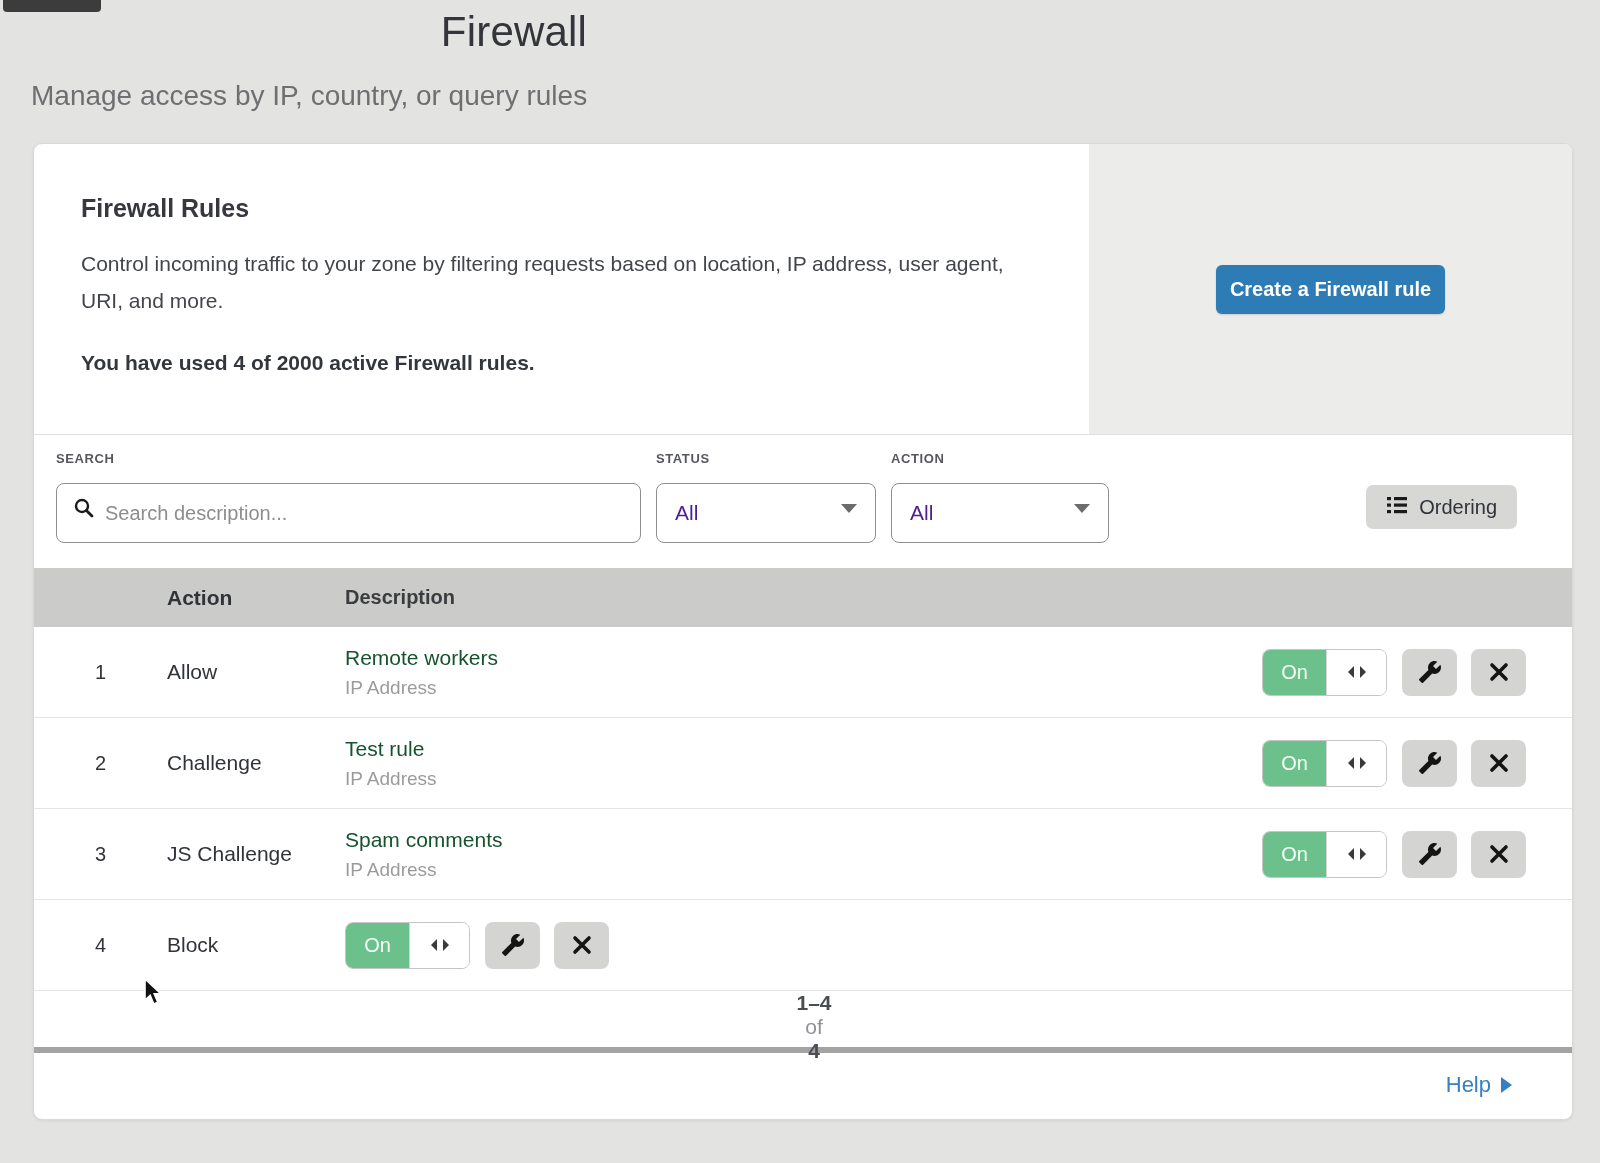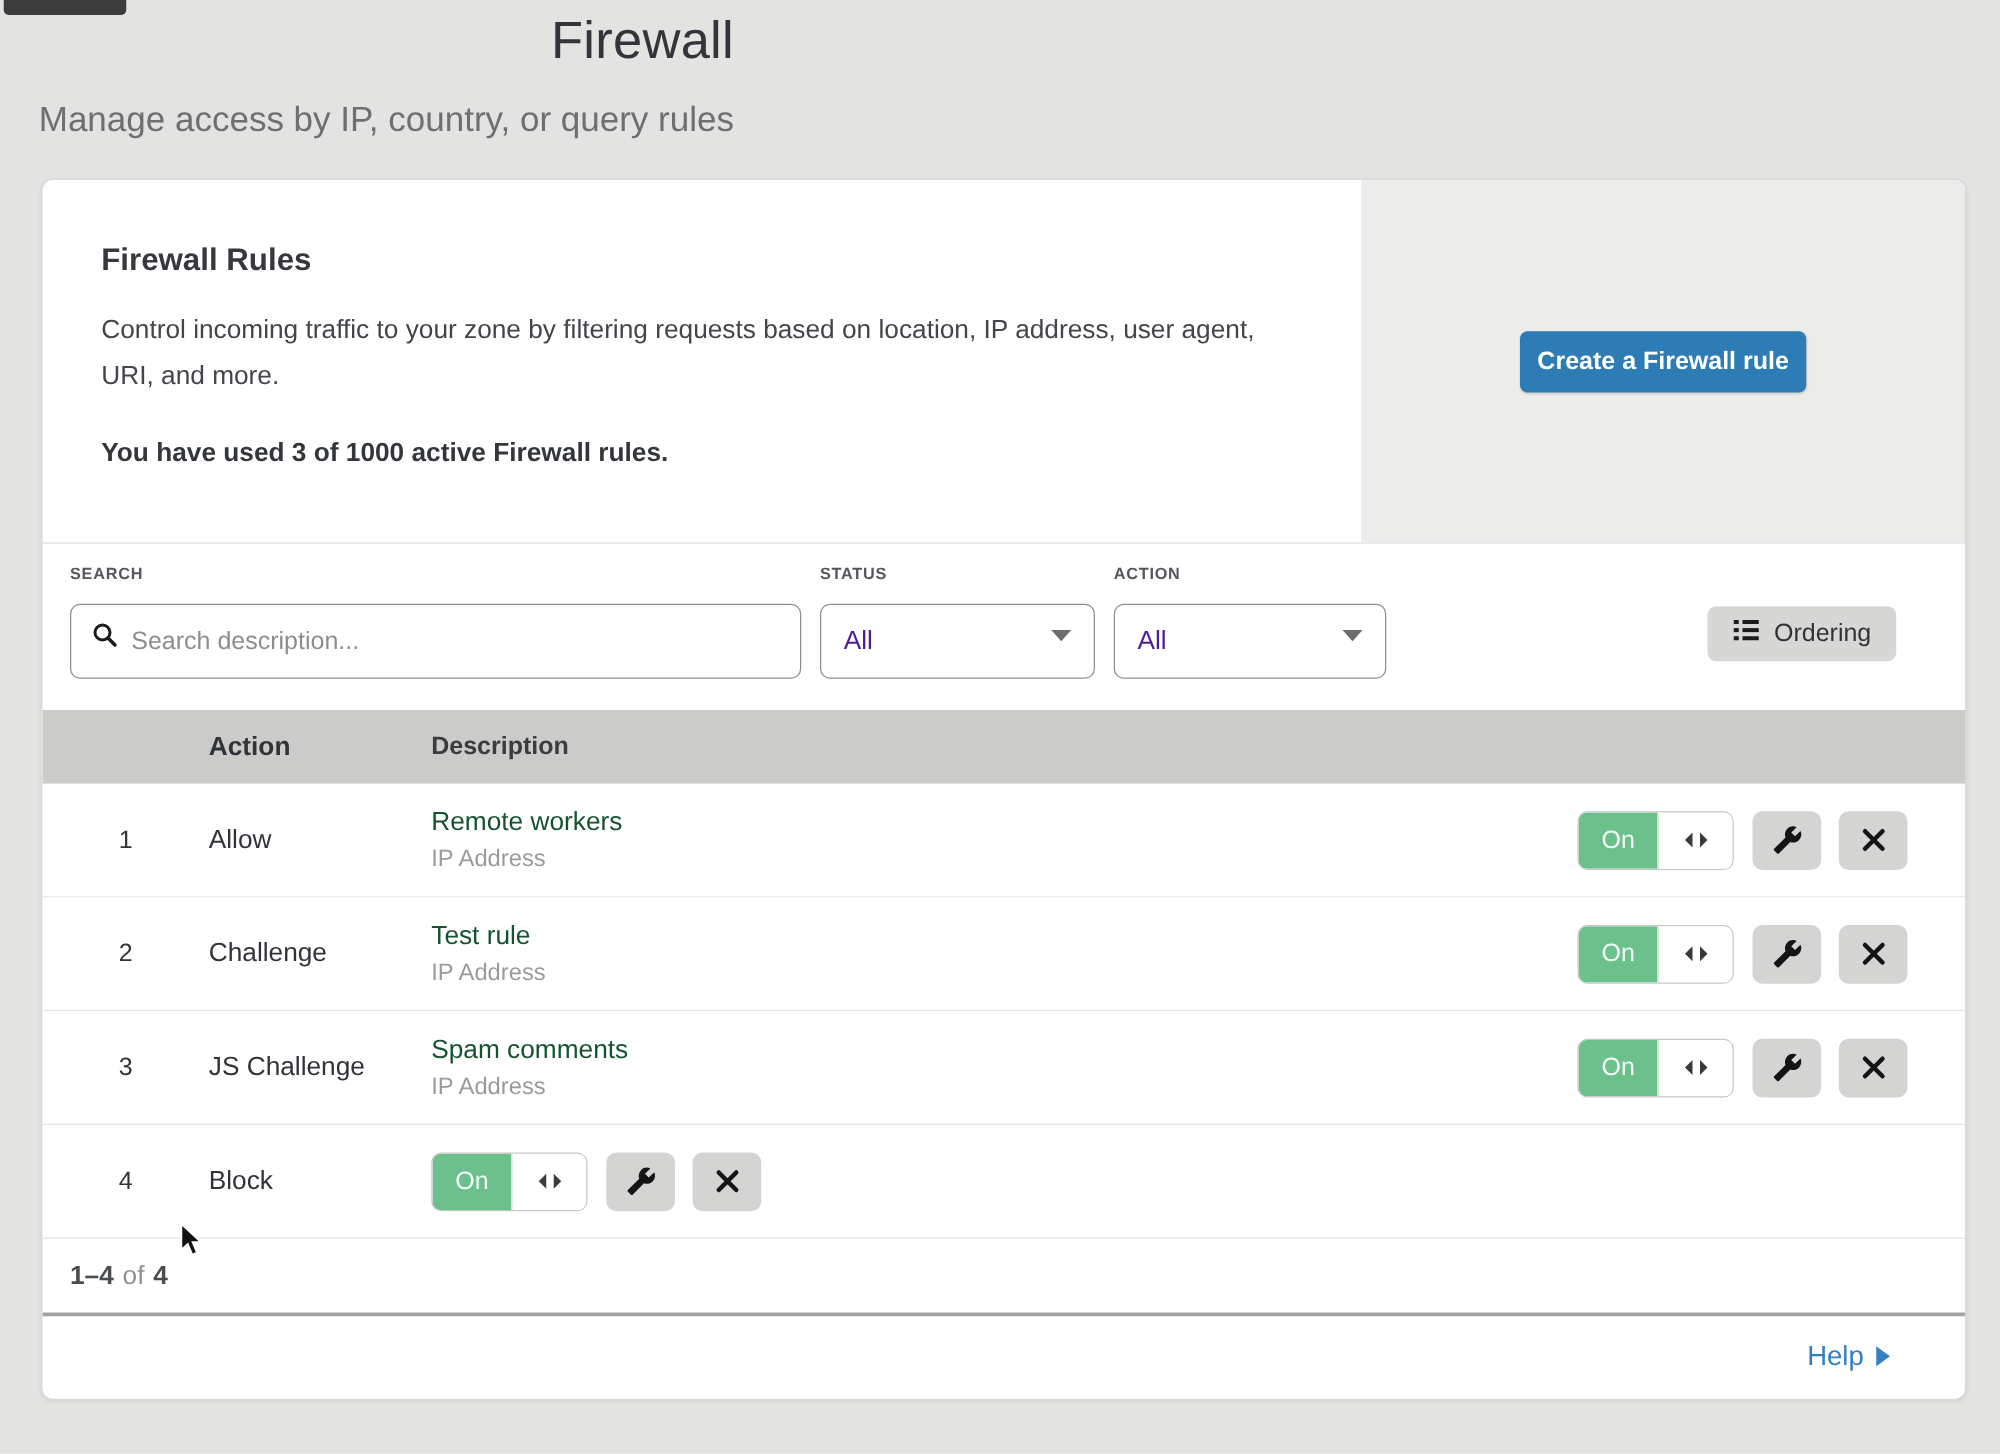--- a/index.html
+++ b/index.html
@@ -73,21 +73,21 @@
   .controls { display:flex; align-items:center; margin-right:46px; }
   .toggle { display:flex; height:47px; border-radius:8px; overflow:hidden; border:1px solid #c6c6c5; cursor:pointer; }
   .toggle-on { width:63px; background:#6cc08c; color:#f4fff8; font-size:20px; display:flex; align-items:center; justify-content:center; }
   .toggle-handle { width:60px; background:#fff; display:flex; align-items:center; justify-content:center; border-left:1px solid #d6d6d5; }
   .icon-btn { width:55px; height:47px; background:#d4d4d3; border:none; border-radius:8px; cursor:pointer;
     display:flex; align-items:center; justify-content:center; }
   .icon-btn.wrench { margin-left:15px; } .icon-btn.close { margin-left:14px; }
   .wrench svg { transform:scaleX(-1); }
 
   
-  .footer-range { height:62px; display:flex; align-items:center; padding-left:22px; font-size:21px; border-bottom:3px solid #a3a3a3; }
+  .footer-range { height:62px; display:flex; align-items:center; padding-left:22px; font-size:21px; border-bottom:6px solid #a3a3a3;flex-direction:column; }
   .footer-range .num { font-weight:700; color:#4a4d52; }
   .footer-range .of { color:#8f9195; margin:0 7px; font-weight:400; }
   .help-row { height:64px; display:flex; align-items:center; justify-content:flex-end; padding-right:60px; }
   .help-link { display:flex; align-items:center; gap:10px; font-size:22px; color:#3480c0; text-decoration:none; cursor:pointer; }
   .help-arrow { width:0; height:0; border-top:8px solid transparent; border-bottom:8px solid transparent; border-left:11px solid #3480c0; }
 
   .cursor { position:absolute; left:143px; top:978px; z-index:50; pointer-events:none; }
 </style>
 </head>
 <body>
@@ -98,21 +98,21 @@
   <h1 class="page-title">Firewall</h1>
   <div class="page-subtitle">Manage access by IP, country, or query rules</div>
 </header>
 
 <main class="panel">
 
   <section class="top-section">
     <div class="card-left">
       <h2 class="card-heading">Firewall Rules</h2>
       <p class="card-desc">Control incoming traffic to your zone by filtering requests based on location, IP address, user agent, URI, and more.</p>
-      <p class="card-usage">You have used 3 of 1000 active Firewall rules.</p>
+      <p class="card-usage">You have used 4 of 2000 active Firewall rules.</p>
     </div>
     <div class="card-right">
       <button class="create-btn">Create a Firewall rule</button>
     </div>
   </section>
 
   <section class="filter-section">
     <div class="filter-label lbl-search">SEARCH</div>
     <div class="text-input search-wrap">
       <span class="search-icon">

